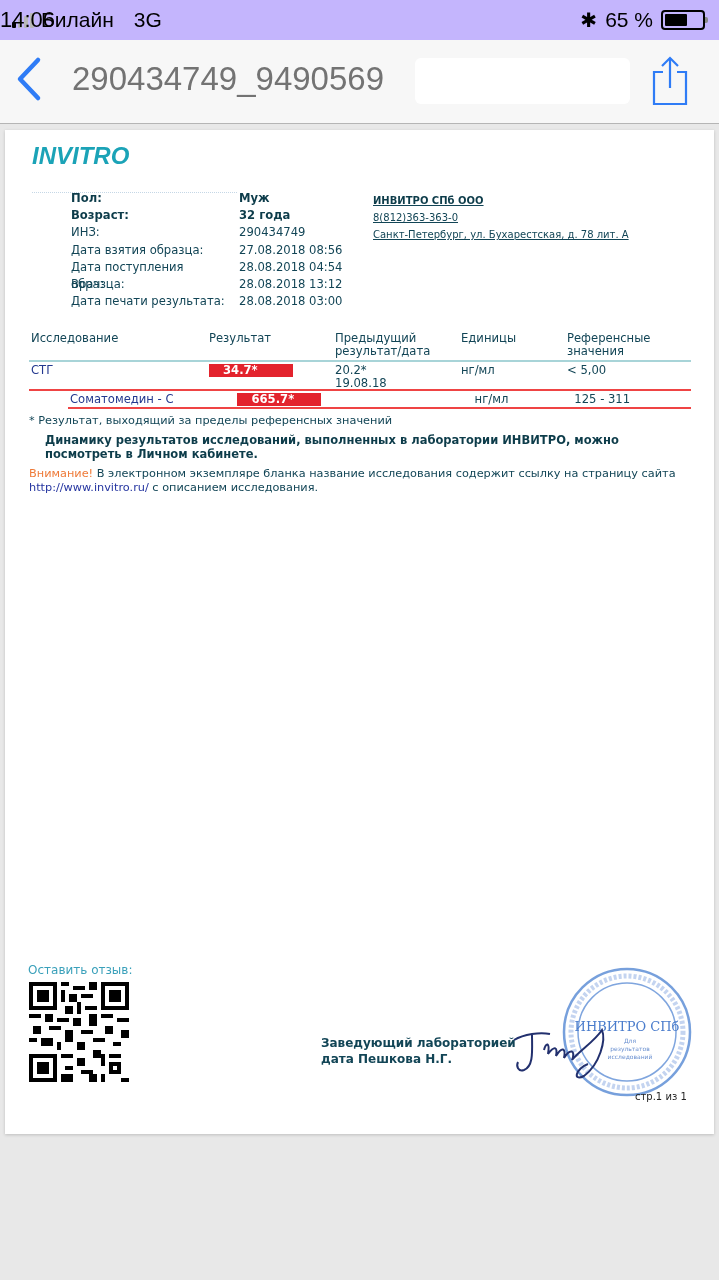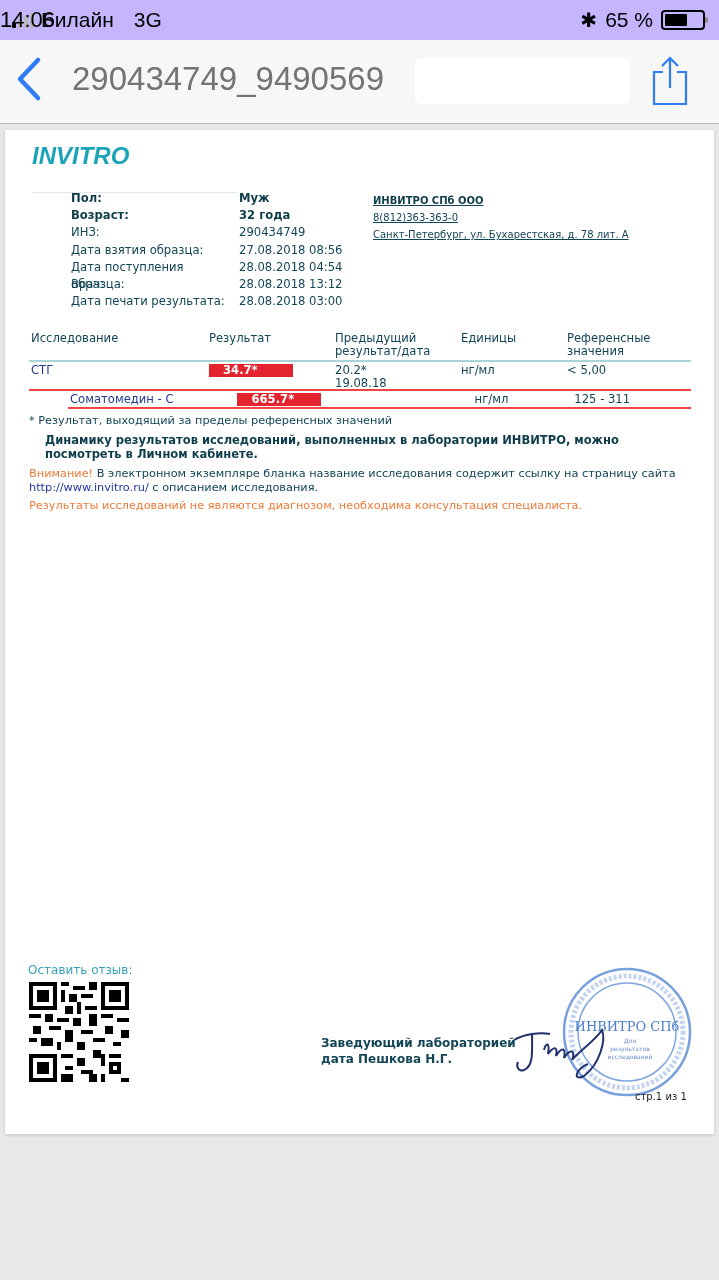--- a/index.html
+++ b/index.html
@@ -177,21 +177,20 @@
       <div class="c4">нг/мл</div>
       <div class="c5">125 - 311</div>
     </div>
   </div>
 
   <div class="note">* Результат, выходящий за пределы референсных значений</div>
   <div class="dyn">Динамику результатов исследований, выполненных в лаборатории ИНВИТРО, можно посмотреть в Личном кабинете.</div>
   <div class="warn">
     <span class="w">Внимание!</span><span> В электронном экземпляре бланка название исследования содержит ссылку на страницу сайта </span><br><a>http://www.invitro.ru/</a><span> с описанием исследования.</span>
   </div>
-  <div class="disc">Результаты исследований не являются диагнозом, необходима консультация специалиста.</div>
 
   <div class="fb">Оставить отзыв:</div>
   <svg class="qr" viewBox="0 0 25 25" shape-rendering="crispEdges">
     <rect width="25" height="25" fill="#fff"></rect>
     <g fill="#000">
       <rect x="0" y="0" width="7" height="7"></rect>
         <rect x="1" y="1" width="5" height="5" fill="#fff"></rect>
         <rect x="2" y="2" width="3" height="3"></rect>
       <rect x="18" y="0" width="7" height="7"></rect>
         <rect x="19" y="1" width="5" height="5" fill="#fff"></rect>

